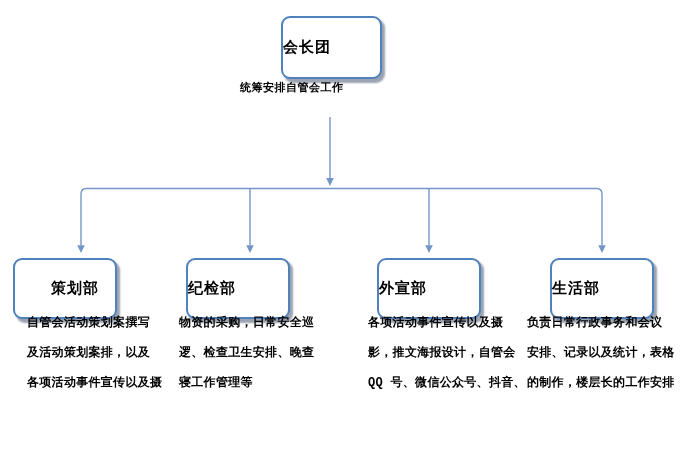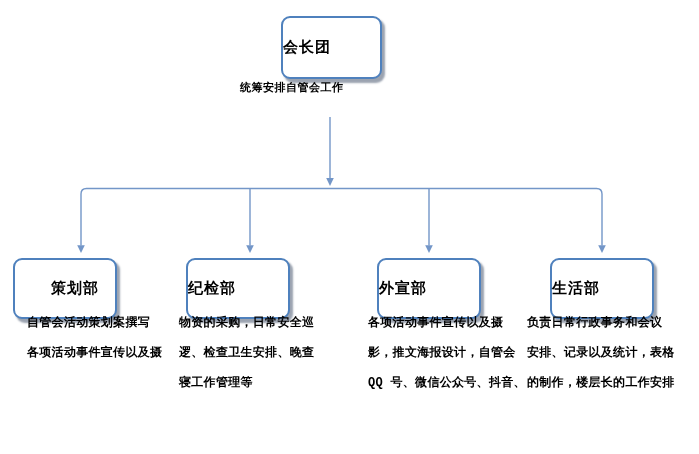--- a/index.html
+++ b/index.html
@@ -109,20 +109,21 @@
   </div>
   <div class="node dept dept-2">
     <span>外宣部</span>
   </div>
   <div class="node dept dept-3">
     <span>生活部</span>
   </div>
 
   <div class="desc desc-0">
     <div>自管会活动策划案撰写</div>
+    <div>及活动策划案排，以及</div>
     <div>各项活动事件宣传以及摄</div>
   </div>
   <div class="desc desc-1">
     <div>物资的采购，日常安全巡</div>
     <div>逻、检查卫生安排、晚查</div>
     <div>寝工作管理等</div>
   </div>
   <div class="desc desc-2">
     <div>各项活动事件宣传以及摄</div>
     <div>影，推文海报设计，自管会</div>

